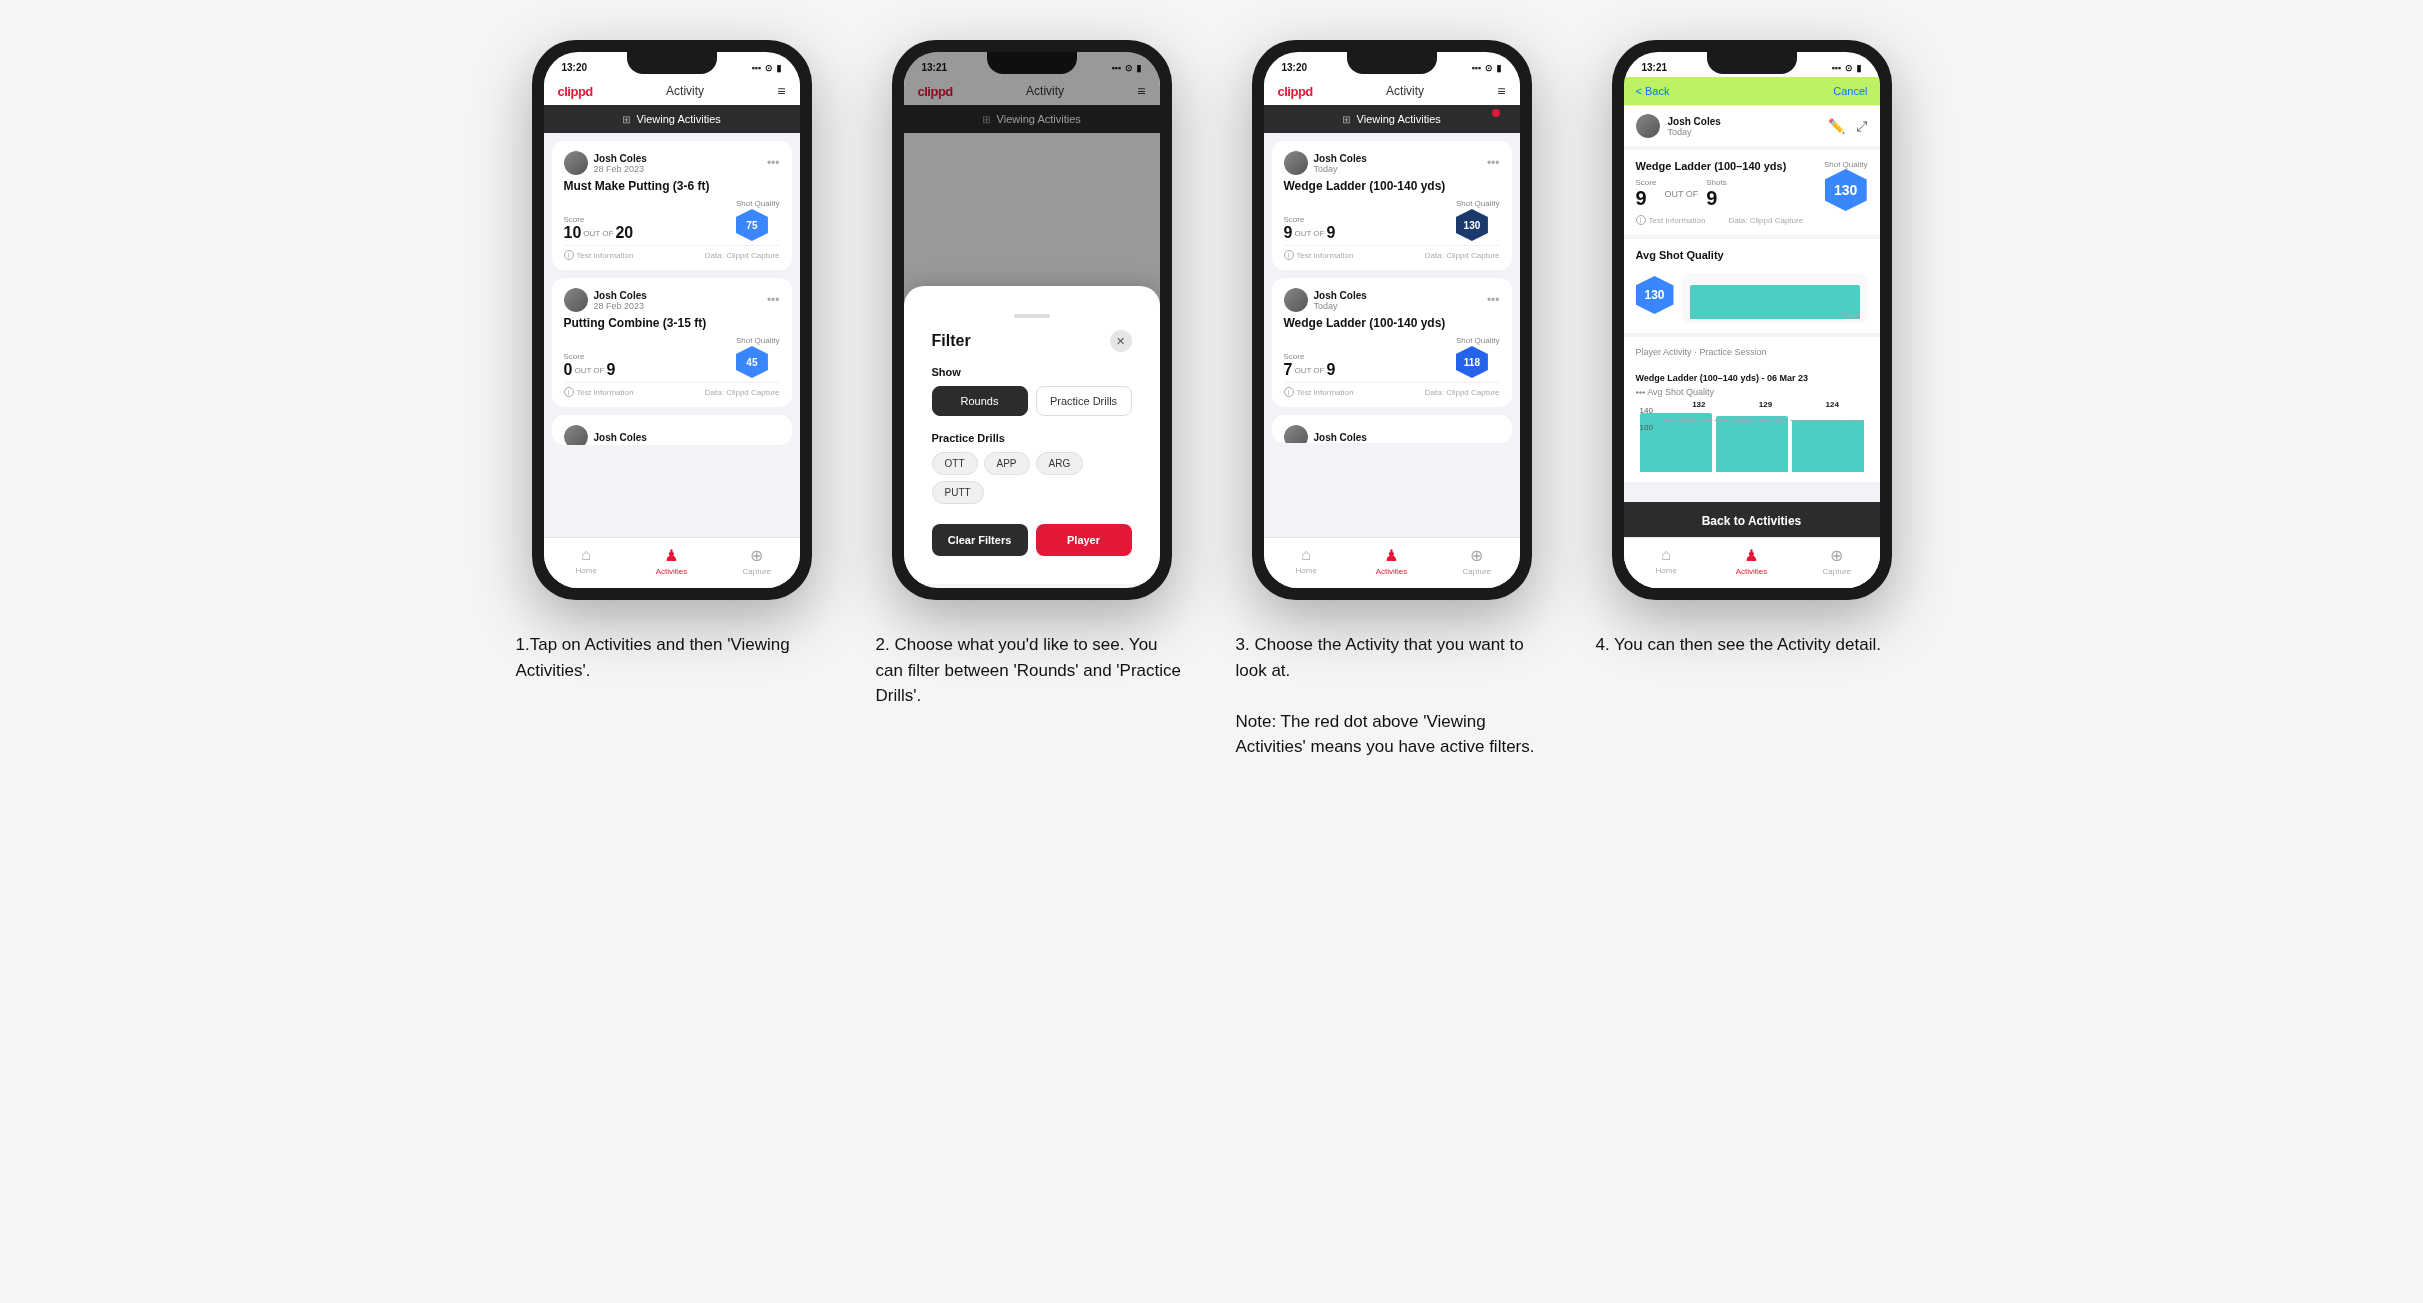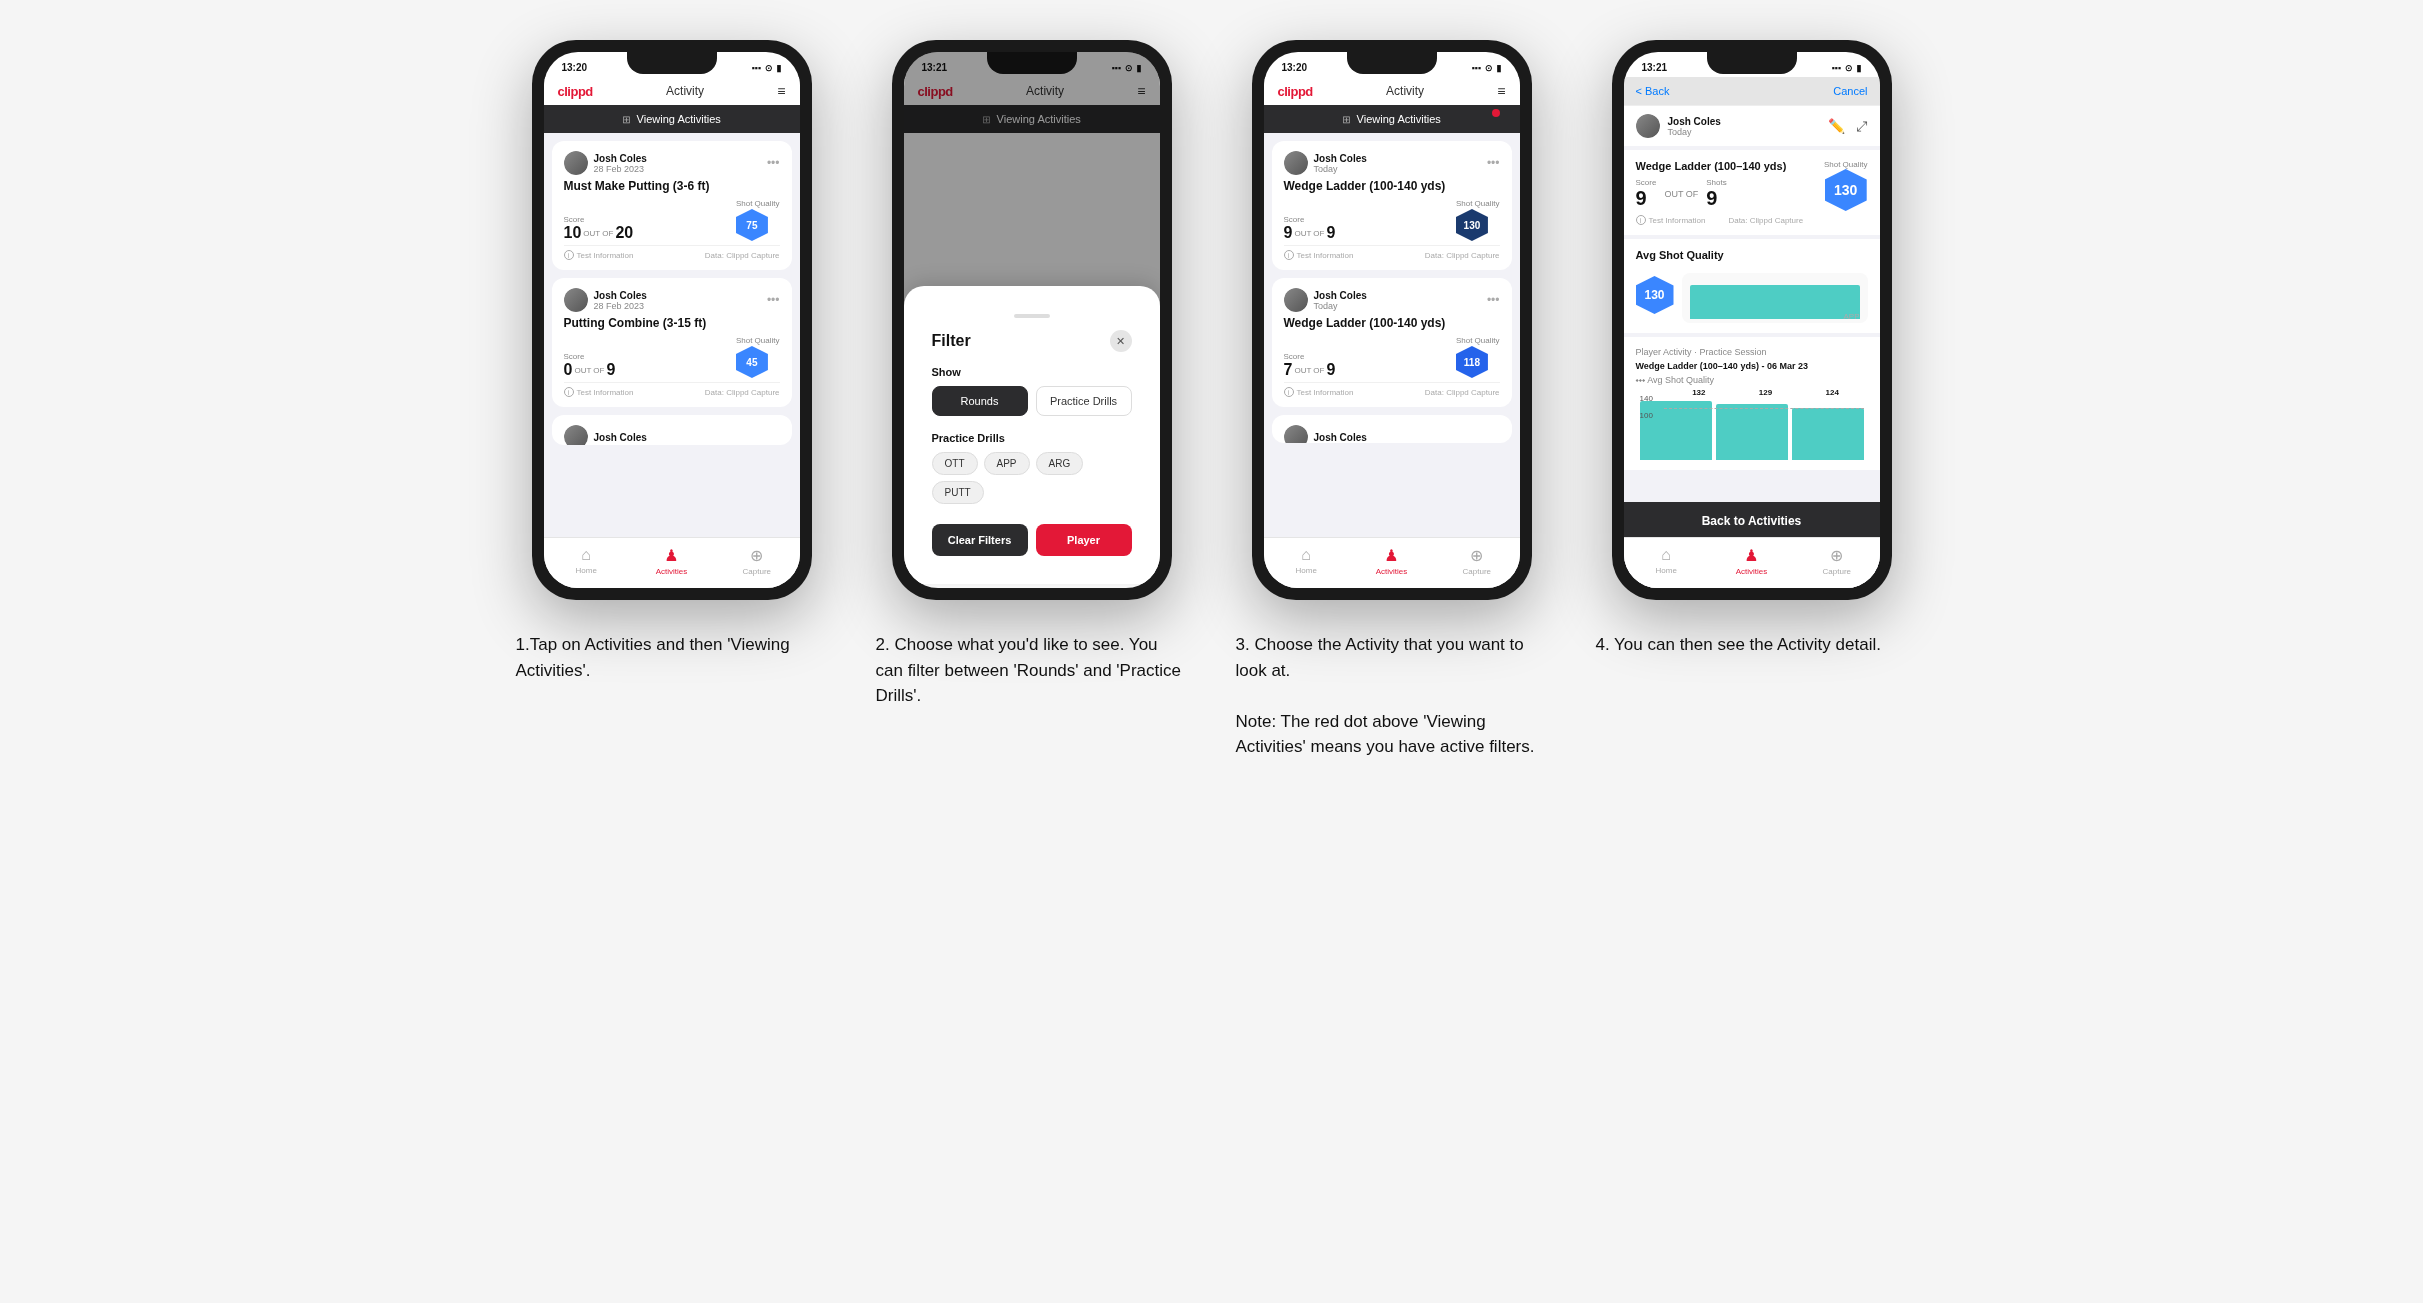--- a/index.html
+++ b/index.html
@@ -411,21 +411,21 @@
     }
     
     .detail-screen {
       flex: 1;
       overflow: hidden;
       background: #f2f2f7;
       display: flex;
       flex-direction: column;
     }
     .detail-header {
-      background: #e5e5e5;
+      background: #bef264;
       padding: 8px 12px;
       display: flex;
       align-items: center;
       justify-content: space-between;
       border-bottom: 1px solid #eee;
     }
     .back-btn {
       font-size: 11px;
       color: #007aff;
       display: flex;
@@ -522,21 +522,21 @@
       margin: 0 2px;
       align-self: center;
     }
     .scores-inline {
       display: flex;
       align-items: baseline;
     }
     .detail-section-label {
       font-size: 9px;
       color: #888;
-      margin-bottom: 4px;
+      margin-bottom: 16px;
     }
     .detail-chart-label {
       font-size: 9px;
       font-weight: 600;
       color: #111;
       margin-bottom: 4px;
     }
     .hex-big {
       width: 42px;
       height: 42px;

